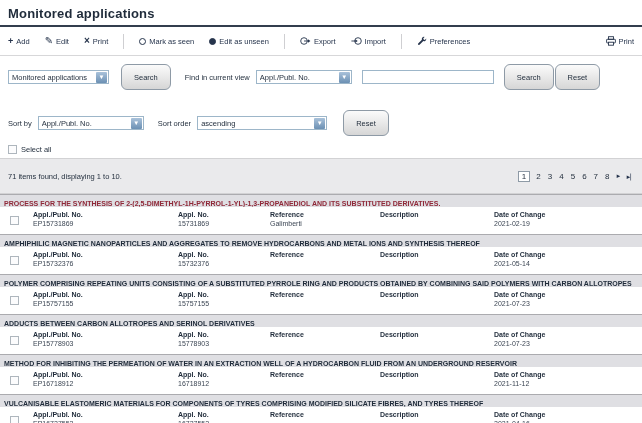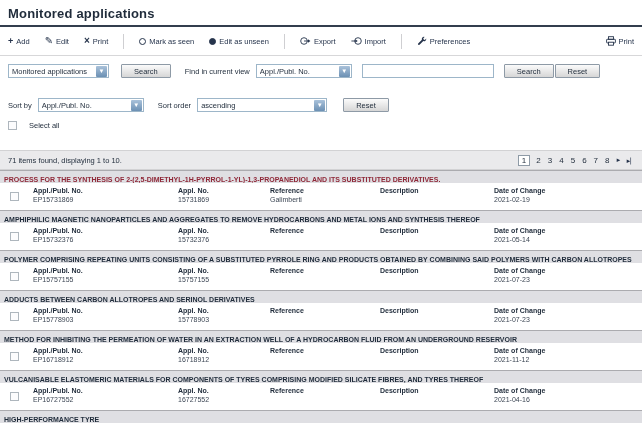--- a/index.html
+++ b/index.html
@@ -30,35 +30,35 @@
   .select {
     display:inline-flex; align-items:center; justify-content:space-between;
     border:1px solid #9db6c9; background:#fff; height:14px; padding:0 1px 0 3px; cursor:pointer;
   }
   .select-text { white-space:nowrap; overflow:hidden; }
   .select-arrow {
     width:11px; height:11px; margin-left:4px; border-radius:1px; color:#fff; font-size:6px;
     background:linear-gradient(#a9c2da,#6c90b4); display:inline-flex; align-items:center; justify-content:center;
   }
   .btn {
-    height:14px; padding:0 12px; background:linear-gradient(#fbfbfb,#d6d6d6);
-    border:1px solid #8e9aa6; border-radius:1px; font-size:7.5px; color:#1f2b3a;
+    height:14px; padding:12px 12px; background:linear-gradient(#fbfbfb,#d6d6d6);
+    border:1px solid #8e9aa6; border-radius:6px; font-size:7.5px; color:#1f2b3a;
     display:inline-flex; align-items:center; justify-content:center; cursor:pointer; white-space:nowrap;
   }
   .text-input { height:14px; width:132px; border:1px solid #9db6c9; font-size:7.5px; padding:0 3px; color:#1f2b3a; }
   .lbl { font-weight:normal; white-space:nowrap; }
   input[type="checkbox"] {
     appearance:none; -webkit-appearance:none; width:9px; height:9px; margin:0;
     border:1px solid #aeb6bd; background:#fcfcfd; cursor:pointer;
   }
-  .select-all { margin-top:9px; display:flex; align-items:center; gap:12px; font-size:7.5px; }
+  .select-all { margin-top:9px; display:flex; align-items:center; gap:4px; font-size:7.5px; }
 
   
   .summary-bar {
-    margin-top:20px; height:20px; background:#eaeaec; border-top:1px solid #d2d2d4; border-bottom:1px solid #d2d2d4;
+    margin-top:4px; height:36px; background:#eaeaec; border-top:1px solid #d2d2d4; border-bottom:1px solid #d2d2d4;
     display:flex; align-items:center; padding:0 8px; font-size:7.5px;
   }
   .pagination { margin-left:auto; display:flex; align-items:center; gap:5px; font-size:8px; }
   .page-link { cursor:pointer; padding:0 1px; }
   .page-link.current { border:1px solid #8e9aa6; background:#fff; padding:0 3px; cursor:default; }
   .page-arrow { font-size:6px; cursor:pointer; color:#26344c; letter-spacing:-1px; }
 
   
   .item-title-bar { background:#dfdfe3; border-top:1px solid #ababaf; height:13px; line-height:12px; padding:0 4px; overflow:hidden; }
   .item-title { font-size:7px; font-weight:bold; text-decoration:underline; color:#1f2b3a; cursor:pointer; white-space:nowrap; }

